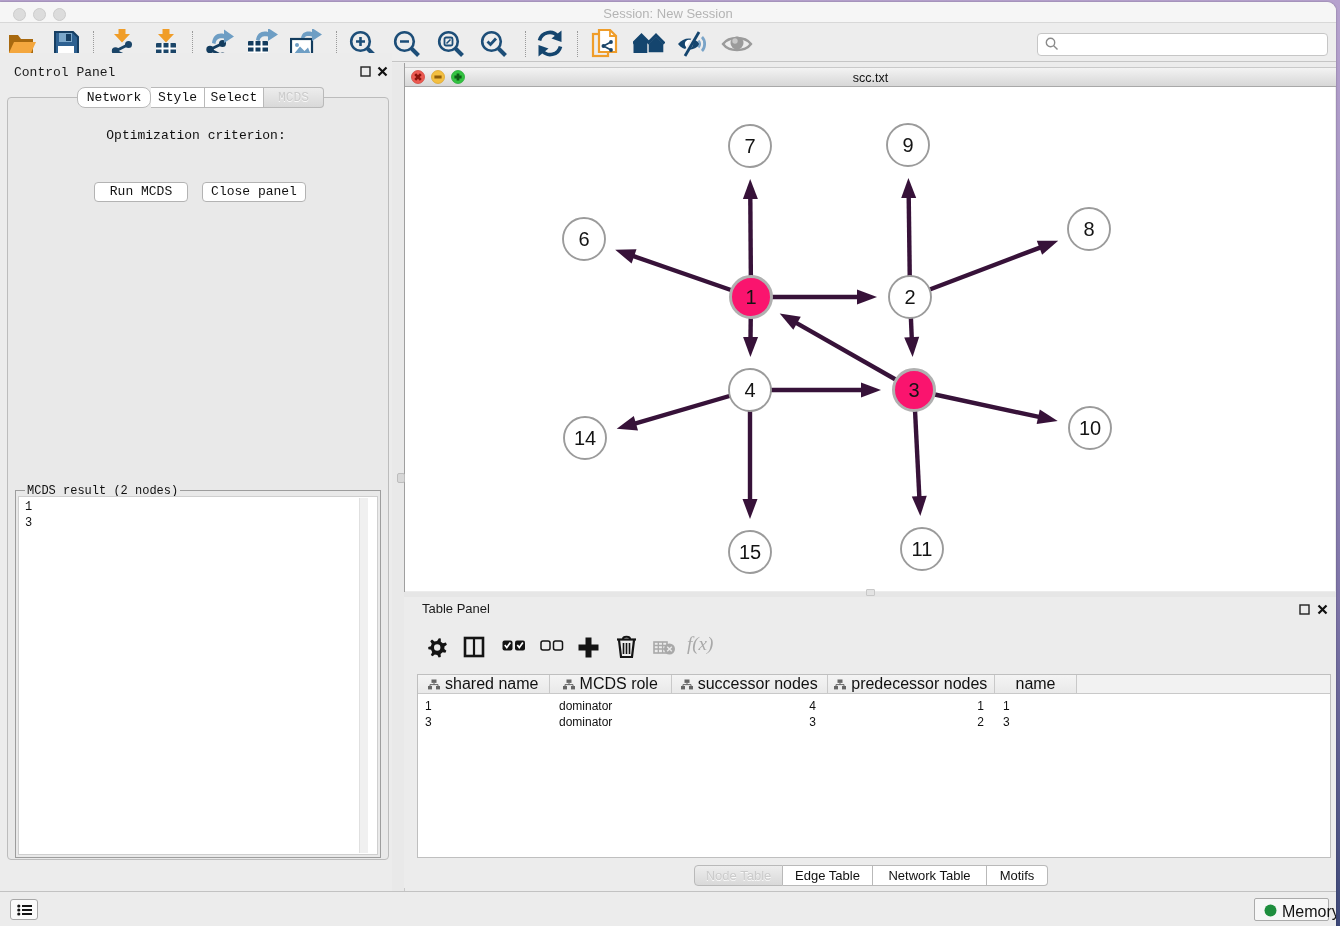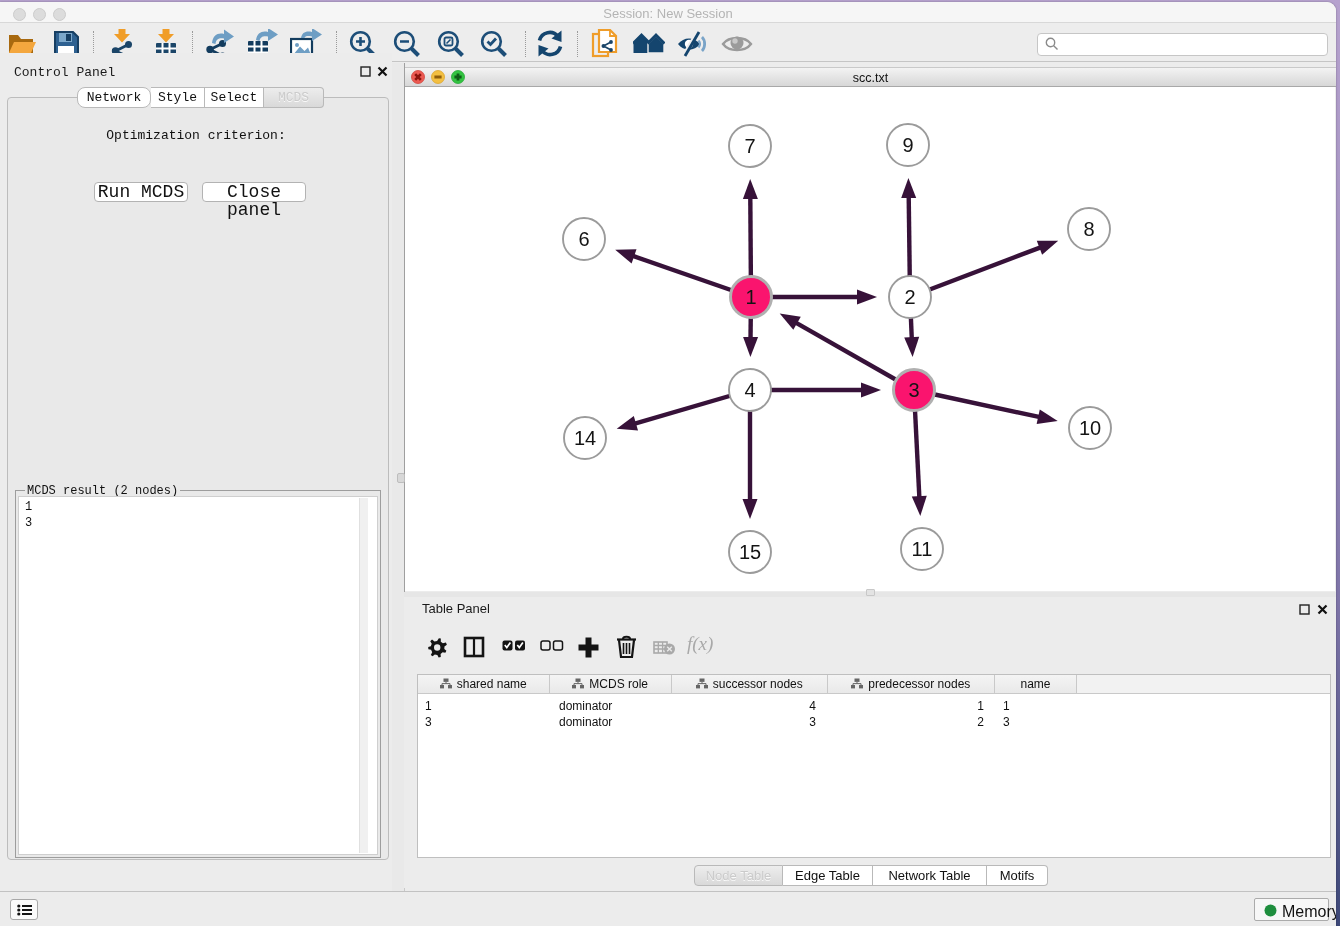--- a/index.html
+++ b/index.html
@@ -20,21 +20,21 @@
 #cpanel { position:absolute; left:0; top:51px; width:392px; height:828px; background:#ececec;font-family:Liberation Mono, monospace; }
 #cpanel .ptitle { position:absolute; left:14px; top:12px; font-size:13px; color:#1a1a1a; }
 #tabpane { position:absolute; left:7px; top:44px; width:382px; height:763px; border:1px solid #bcbcbc; border-radius:4px; background:#e9e9e9; }
 .tabrow { position:absolute; display:flex; }
 .tab { height:21px; line-height:20px; font-size:13px; text-align:center; color:#111; background:#ffffff; border:1px solid #b9b9b9; border-left:none; padding:0; }
 .tab.first { border-left:1px solid #b9b9b9; border-radius:4px 0 0 4px; }
 .tab.last { border-radius:0 4px 4px 0; }
 .tab.sel { background:linear-gradient(180deg,#ededed,#d9d9d9); color:#cbcbcb; text-shadow:0 1px 0 #fafafa; }
 #optlabel { position:absolute; left:0; top:75px; width:392px; text-align:center; font-size:13px; color:#111; }
 #dropdown { position:absolute; left:43px; top:96px; width:312px; height:20px; background:#fff; border:1px solid #b3b3b3; border-radius:4px; font-size:13px; color:#111; line-height:18px; padding-left:13px; }
-.btn { position:absolute; height:20px; background:#ffffff; border:1px solid #b3b3b3; border-radius:4px; font-size:18px; color:#111; text-align:center; line-height:18px; }
+.btn { position:absolute; height:20px; background:#ffffff; border:1px solid #b3b3b3; border-radius:4px; font-size:13px; color:#111; text-align:center; line-height:18px; }
 #groupbox { position:absolute; left:15px; top:437px; width:366px; height:368px; border:1px solid #9d9d9d; border-radius:0; }
 #grouplabel { position:absolute; left:9px; top:-7px; background:#e9e9e9; padding:0 2px; font-size:12px; color:#111; }
 #resultarea { position:absolute; left:2px; top:5px; width:360px; height:359px; background:#ffffff; border:1px solid #cfcfcf; font-size:12px; color:#111; line-height:16px; padding:2px 0 0 6px; }
 #resultscroll { position:absolute; right:9px; top:1px; bottom:1px; width:9px; background:#f0f0f0; border-left:1px solid #e0e0e0; }
 
 #vsplit { position:absolute; left:392px; top:61px; width:12px; height:828px; background:#e9e9e9; }
 #vline { position:absolute; left:404px; top:61px; width:1px; height:530px; background:#9f9f9f; }
 #vline2 { position:absolute; left:404px; top:591px; width:1px; height:298px; background:#c9c9c9; }
 #vgrip { position:absolute; left:397px; top:471px; width:8px; height:10px; background:#d8d8d8; border:1px solid #bdbdbd; border-radius:2px; }
 
@@ -42,21 +42,21 @@
 #nettitle { position:absolute; left:0; top:4px; width:100%; height:20px; background:linear-gradient(180deg,#f3f3f3,#d7d7d7); border-top:1px solid #c9c9c9; border-bottom:1px solid #a8a8a8; }
 #nettitle .t { position:absolute; top:3px; width:100%; text-align:center; font-size:12.5px; color:#111; }
 #canvas { position:absolute; left:0; top:24px; width:930px; height:504px; background:#ffffff; }
 #hsplit { position:absolute; left:404px; top:590px; width:932px; height:5px; background:#e6e6e6; }
 #hgrip { position:absolute; left:866px; top:587px; width:9px; height:7px; background:#e3e3e3; border:1px solid #c8c8c8; border-radius:1px; }
 
 #tpanel { position:absolute; left:404px; top:595px; width:932px; height:291px; background:#ececec; }
 #tpanel .ptitle { position:absolute; left:18px; top:4px; font-size:13px; color:#1a1a1a; }
 #ttools { position:absolute; left:13px; top:26px; width:906px; height:44px; }
 #tableouter { position:absolute; left:13px; top:77px; width:914px; height:184px; background:#ffffff; border:1px solid #bfbfbf; }
-.th { position:absolute; top:0; height:19px; background:linear-gradient(180deg,#f4f4f4,#e9e9e9); border-right:1px solid #c9c9c9; border-bottom:1px solid #c9c9c9; font-size:12px; color:#111; text-align:center; line-height:18px; }
+.th { position:absolute; top:0; height:19px; background:linear-gradient(180deg,#f4f4f4,#e9e9e9); border-right:1px solid #c9c9c9; border-bottom:1px solid #c9c9c9; font-size:16px; color:#111; text-align:center; line-height:18px; }
 .cell { position:absolute; font-size:12px; color:#111; height:16px; line-height:16px; }
 #btabs { position:absolute; left:0; top:268px; width:932px; }
 
 #statusbar { position:absolute; left:0; top:889px; width:1336px; height:34px; background:#ececec; border-top:1px solid #c2c2c2; }
 #listbtn { position:absolute; left:10px; top:7px; width:28px; height:21px; background:#fafafa; border:1px solid #a8a8a8; border-radius:3px; }
 #membtn { position:absolute; left:1254px; top:6px; width:75px; height:23px; background:#f7f7f7; border:1px solid #ababab; border-radius:2px; font-size:16px; color:#111; }
 </style>
 </head>
 <body>
 <div id="win">

